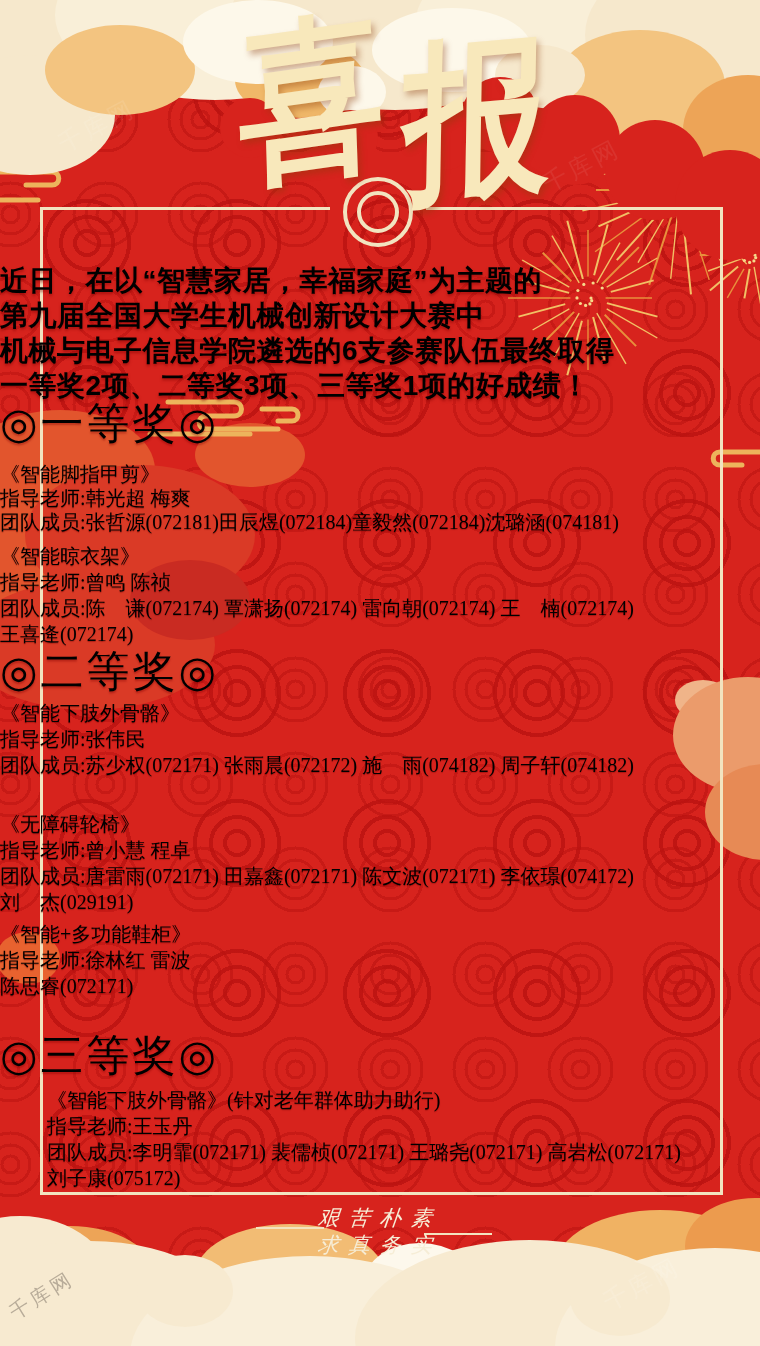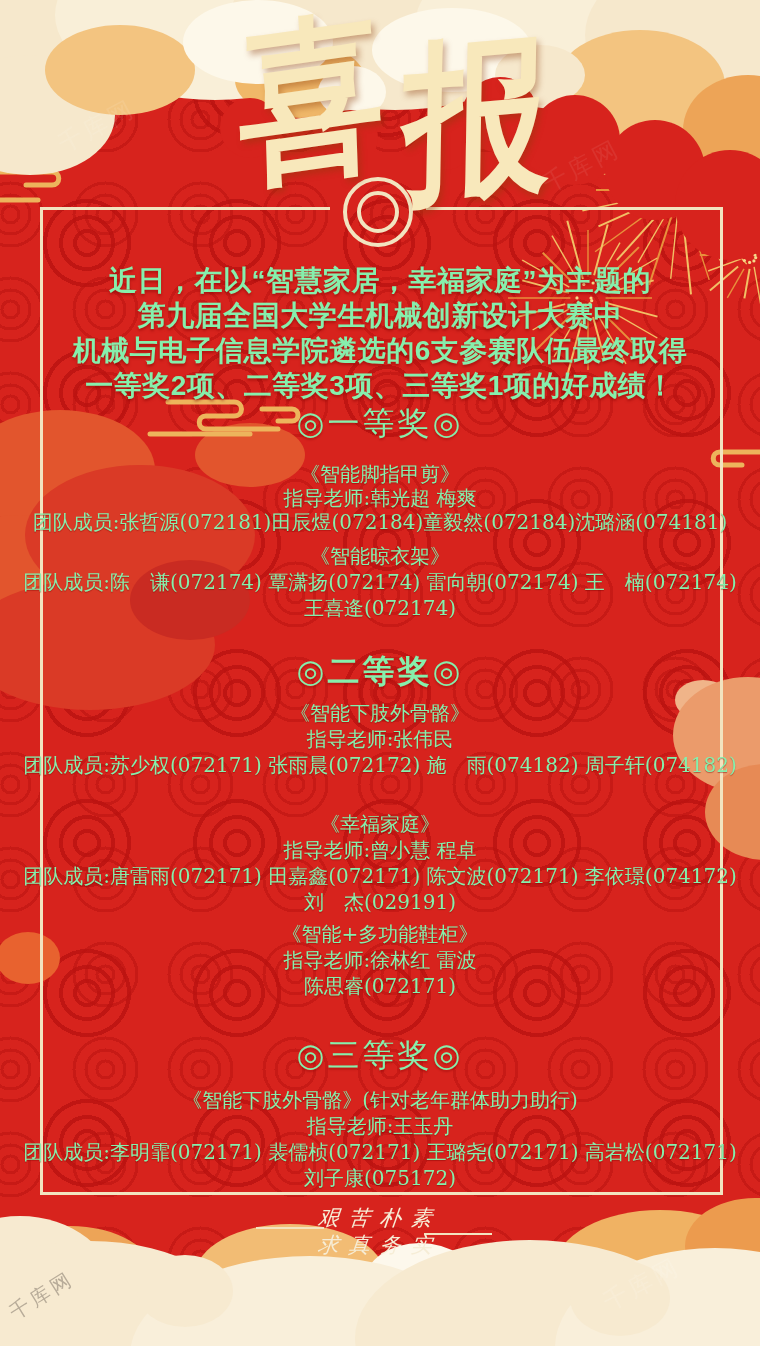--- a/index.html
+++ b/index.html
@@ -27,32 +27,32 @@
   .ring-outer{left:343px;top:177px;width:62px;height:62px;}
   .ring-inner{left:357px;top:191px;width:34px;height:34px;}
   
   .title{position:absolute;left:238px;top:26px;z-index:5;display:flex;}
   .tchar{font-family:"DejaVu Serif","Liberation Serif",serif;font-weight:bold;
     font-size:146px;line-height:1;color:#f8e8bb;
     text-shadow:3px 4px 6px rgba(140,60,10,.4);}
   .tchar1{transform:rotate(-8deg) skewX(-6deg) scaleY(1.18);}
   .tchar2{margin-left:20px;transform:rotate(-5deg) skewX(-6deg) scaleY(1.18) translateY(16px);}
   
-  .content{position:absolute;inset:0;z-index:4;color:#86efac;text-align:center;}
+  .content{position:absolute;inset:0;z-index:4;color:#000000;}
   .intro{position:absolute;top:263px;left:0;right:0;font-weight:bold;font-size:28px;
     line-height:35px;text-shadow:0 2px 3px rgba(130,0,0,.55);letter-spacing:0.5px;}
   .sec-h{position:absolute;left:0;right:0;font-family:"DejaVu Serif","Liberation Serif",serif;
-    font-weight:400;font-size:32px;line-height:46px;letter-spacing:3px;
+    font-weight:400;font-size:43px;line-height:46px;letter-spacing:3px;
     text-shadow:0 2px 2px rgba(130,0,0,.4);}
-  .h1p{top:400px;} .h2p{top:648px;font-weight:bold;} .h3p{top:1032px;}
+  .h1p{top:400px;} .h2p{top:648px;} .h3p{top:1032px;}
   .blk{position:absolute;left:0;right:0;font-family:"DejaVu Serif","Liberation Serif",serif;
     font-size:20px;text-shadow:0 1px 1px rgba(120,0,0,.45);}
-  .blk div{white-space:nowrap;}
+  .blk div{white-space:nowrap;font-family:Liberation Serif, serif;}
   .lh24 div{line-height:24px;} .lh26 div{line-height:26px;}
-  .b1{top:462px;} .b2{top:543px;} .b3{top:700px;} .b4{top:811px;} .b5{top:921px;} .b6{top:1087px;}
+  .b1{top:462px;} .b2{top:543px;} .b3{top:700px;} .b4{top:811px;} .b5{top:921px;} .b6{top:1087px;padding-left:47px;}
   
   .motto{position:absolute;top:1205px;left:0;right:0;text-align:center;z-index:4;}
   .motto div{font-family:"DejaVu Serif","Liberation Serif",serif;font-style:italic;
     font-size:21px;line-height:27px;letter-spacing:10px;color:#f6edd6;transform:skewX(-6deg);}
   .dash{position:absolute;height:2px;width:68px;background:#f2e4c0;z-index:4;}
   .dash-l{left:256px;top:1227px;} .dash-r{left:424px;top:1233px;}
   
   .wm{position:absolute;z-index:6;font-size:24px;color:#fff;opacity:.09;
     transform:rotate(-28deg);letter-spacing:4px;}
   .wm1{left:55px;top:110px;} .wm2{left:540px;top:150px;opacity:.07;}
@@ -269,32 +269,33 @@
     </div>
 
     <div class="sec-h h1p">◎一等奖◎</div>
     <div class="blk lh24 b1">
       <div>《智能脚指甲剪》</div>
       <div>指导老师:韩光超 梅爽</div>
       <div>团队成员:张哲源(072181)田辰煜(072184)童毅然(072184)沈璐涵(074181)</div>
     </div>
     <div class="blk lh26 b2">
       <div>《智能晾衣架》</div>
+      <div>指导老师:曾鸣 陈祯</div>
       <div>团队成员:陈　谦(072174) 覃潇扬(072174) 雷向朝(072174) 王　楠(072174)</div>
       <div>王喜逄(072174)</div>
     </div>
 
     <div class="sec-h h2p">◎二等奖◎</div>
     <div class="blk lh26 b3">
       <div>《智能下肢外骨骼》</div>
       <div>指导老师:张伟民</div>
       <div>团队成员:苏少权(072171) 张雨晨(072172) 施　雨(074182) 周子轩(074182)</div>
     </div>
     <div class="blk lh26 b4">
-      <div>《幸福家庭》</div>
+      <div>《无障碍轮椅》</div>
       <div>指导老师:曾小慧 程卓</div>
       <div>团队成员:唐雷雨(072171) 田嘉鑫(072171) 陈文波(072171) 李依璟(074172)</div>
       <div>刘　杰(029191)</div>
     </div>
     <div class="blk lh26 b5">
       <div>《智能+多功能鞋柜》</div>
       <div>指导老师:徐林红 雷波</div>
       <div>陈思睿(072171)</div>
     </div>
 

